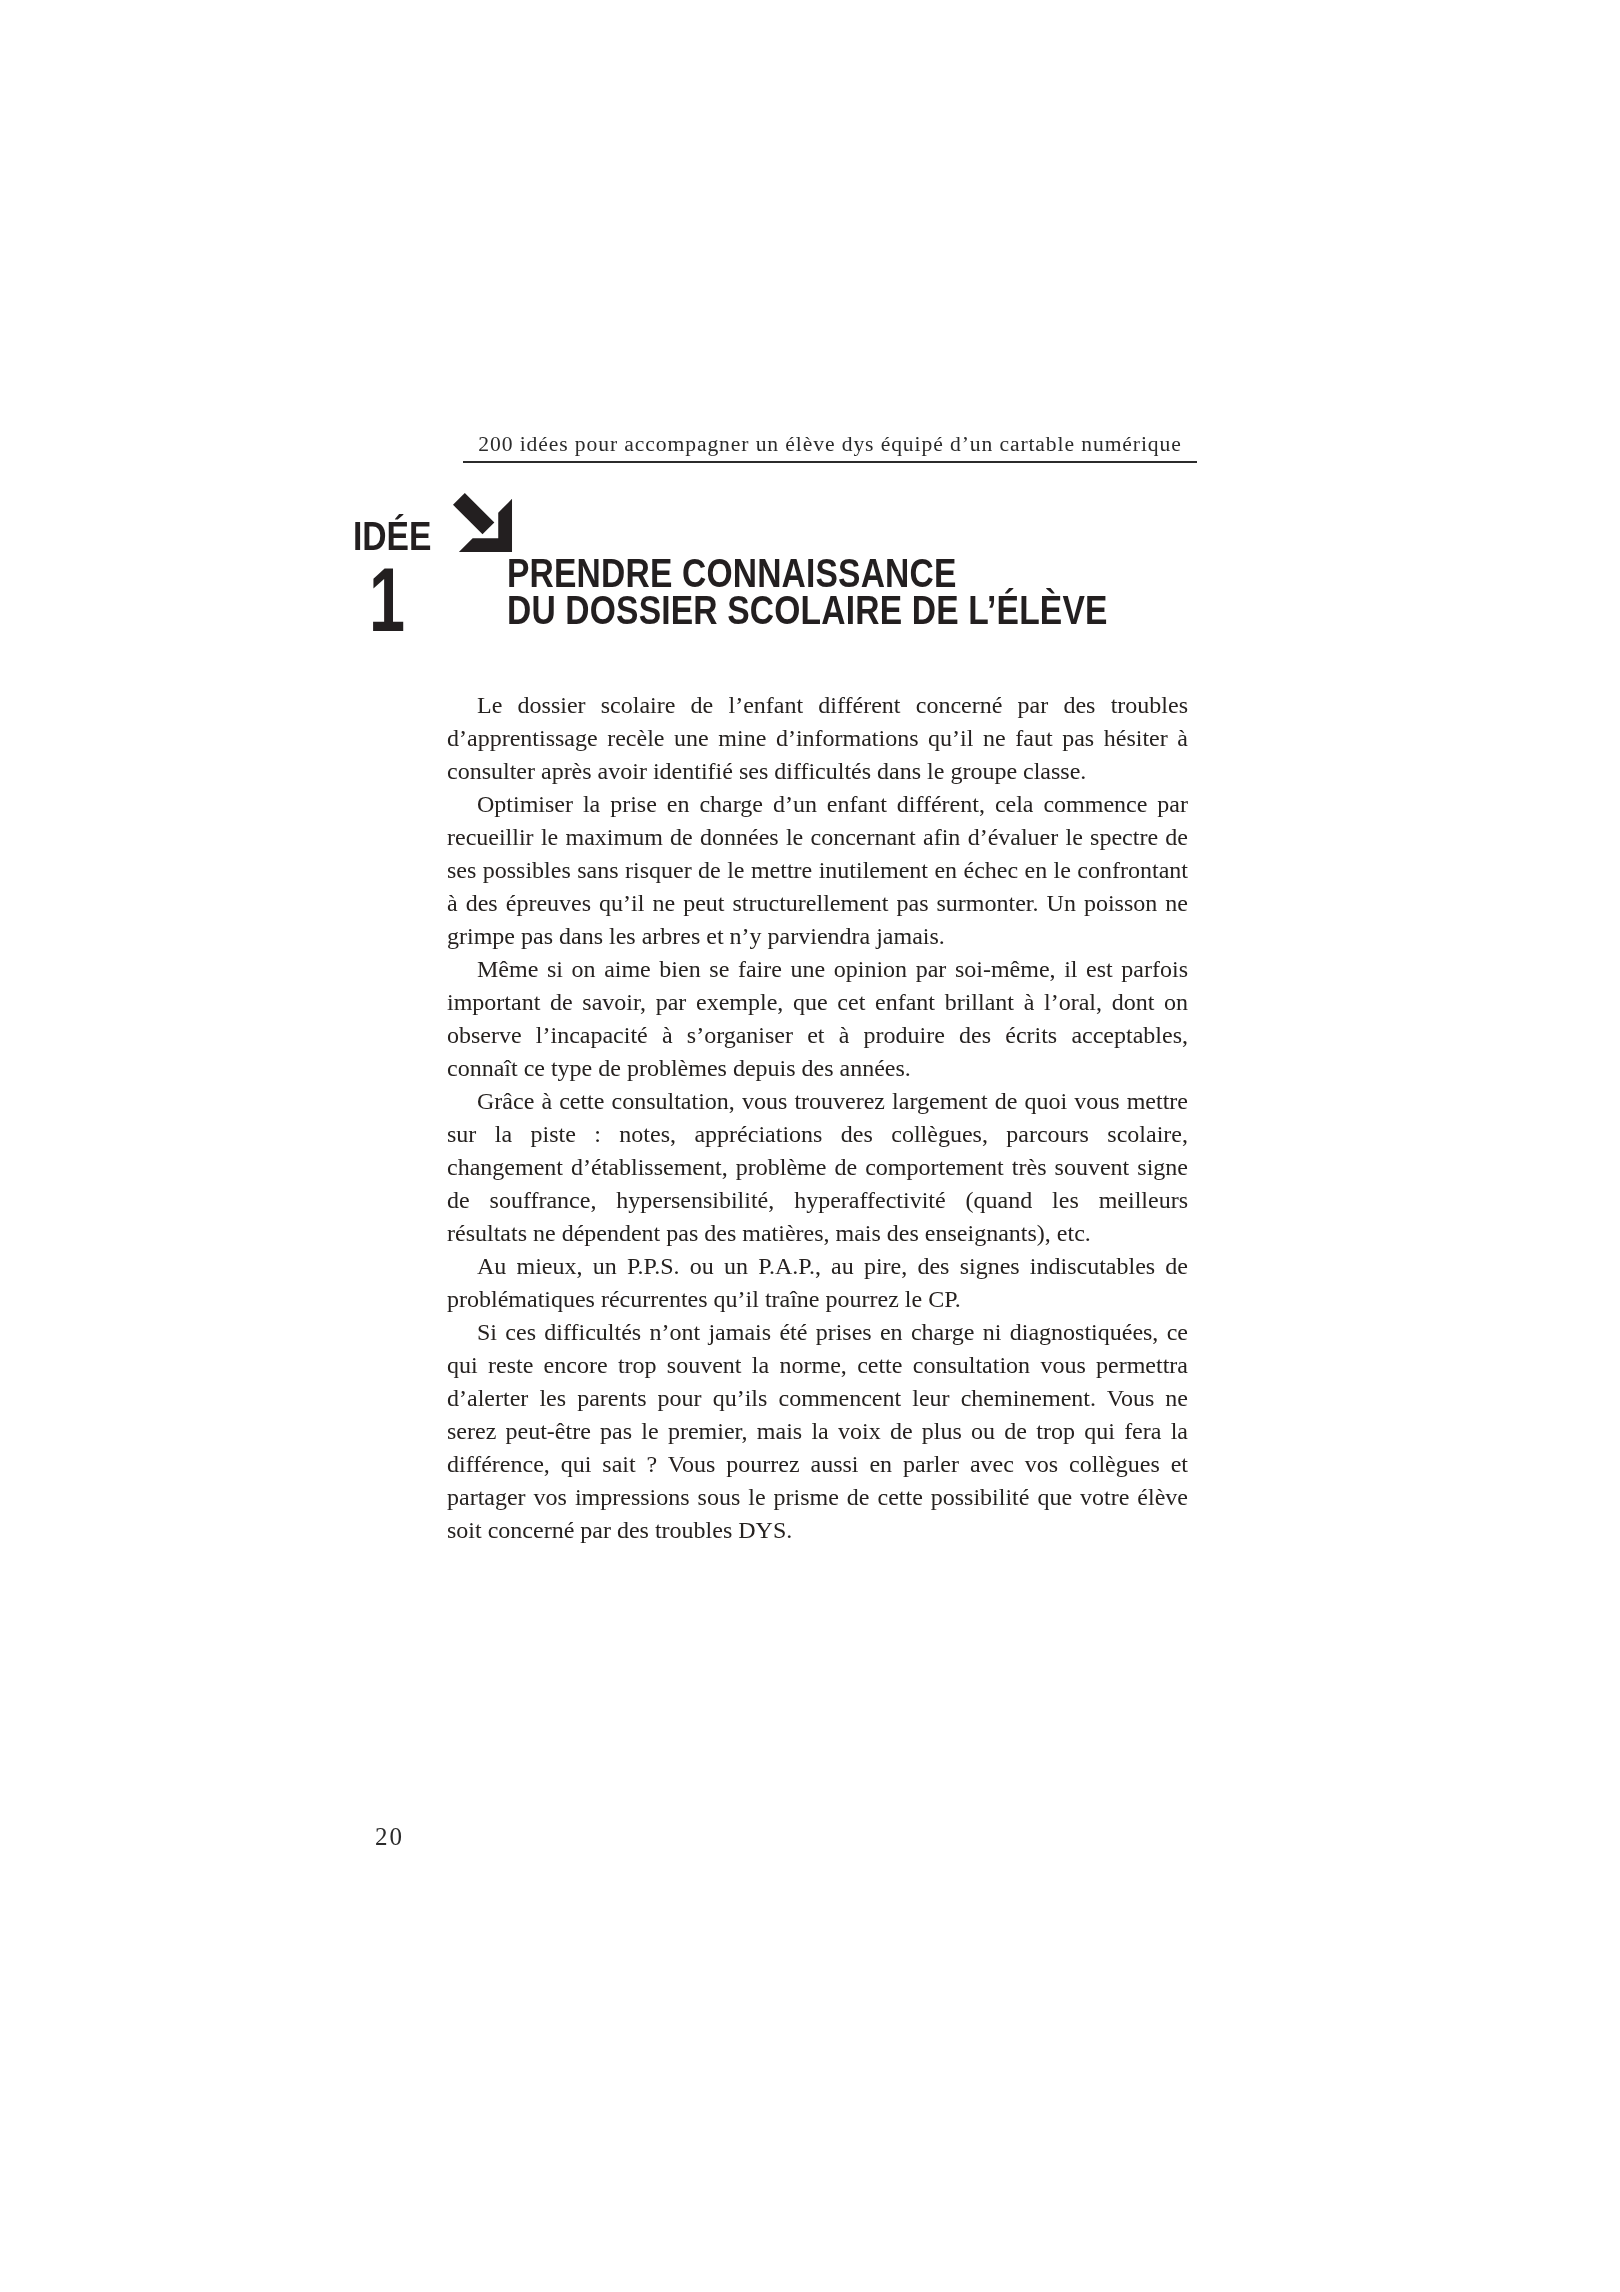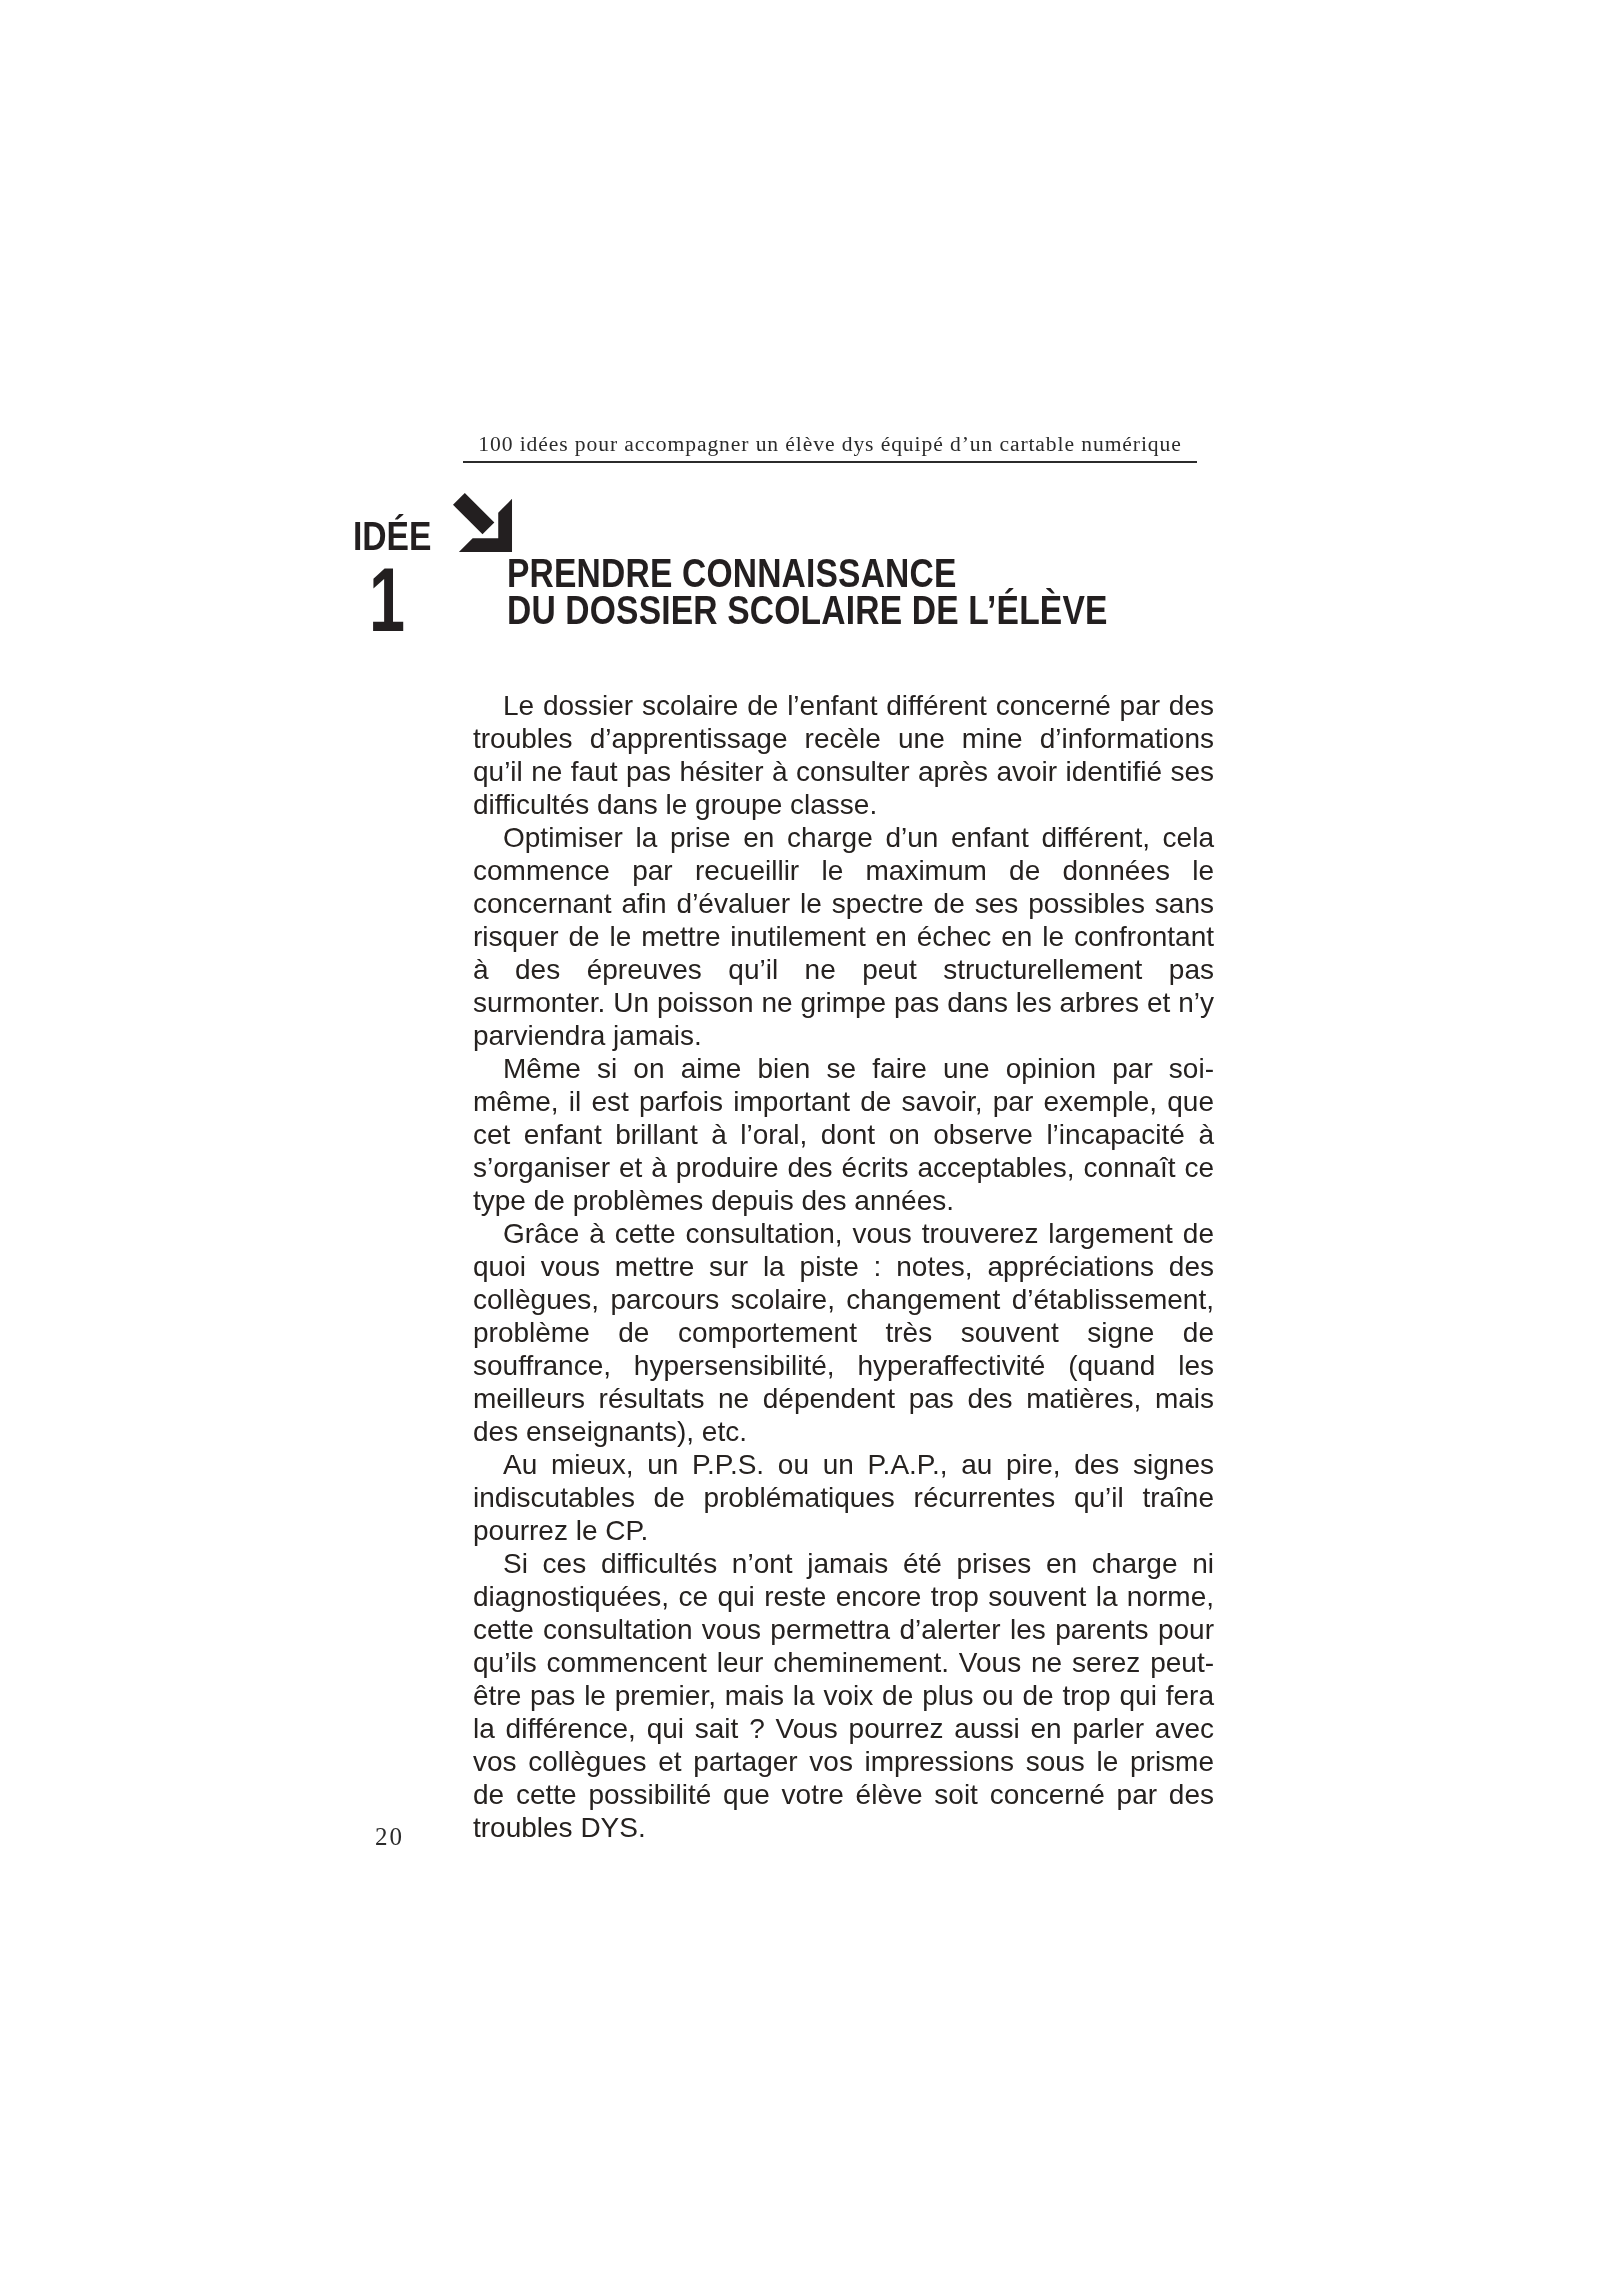--- a/index.html
+++ b/index.html
@@ -49,23 +49,23 @@
     position:absolute; left:507px; top:555px; width:608px;
     font-family:"Liberation Sans", sans-serif;
     font-weight:700; font-size:40px; line-height:37px;
     letter-spacing:0.2px;
     transform:scaleX(0.84); transform-origin:left top;
     color:#231f20;
     white-space:nowrap;
   }
   
   .body-text {
-    position:absolute; left:473px; top:689px; width:741px;
-    font-family:Liberation Sans, sans-serif;
-    font-size:28px; line-height:33px;
+    position:absolute; left:447px; top:689px; width:741px;
+    font-family:Liberation Serif, serif;
+    font-size:24px; line-height:33px;
     text-align:justify;
     color:#262220;
   }
   .body-text p {
     margin:0; padding:0;
     text-indent:30px;
     hyphens:none;
   }
   .page-number {
     position:absolute; left:375px; top:1823px;
@@ -73,21 +73,21 @@
     font-size:25px; letter-spacing:2px;
     color:#2b2b2b;
   }
 </style>
 </head>
 <body>
 
 <div class="page">
 
   <div class="running-header">
-    <span>100 idées pour accompagner un élève dys équipé d’un cartable numérique</span>
+    <span>200 idées pour accompagner un élève dys équipé d’un cartable numérique</span>
   </div>
   <div class="header-rule"></div>
 
   <div class="idea-label">IDÉE</div>
 
   <svg class="arrow-icon" viewBox="0 0 64 62" aria-hidden="true">
     <path d="M2,14 L14,2 L44,32 L32,44 Z" fill="#231f20"></path>
     <path d="M62,8 L62,62 L8,62 L22,48 L48,48 L48,22 Z" fill="#231f20"></path>
   </svg>
 

